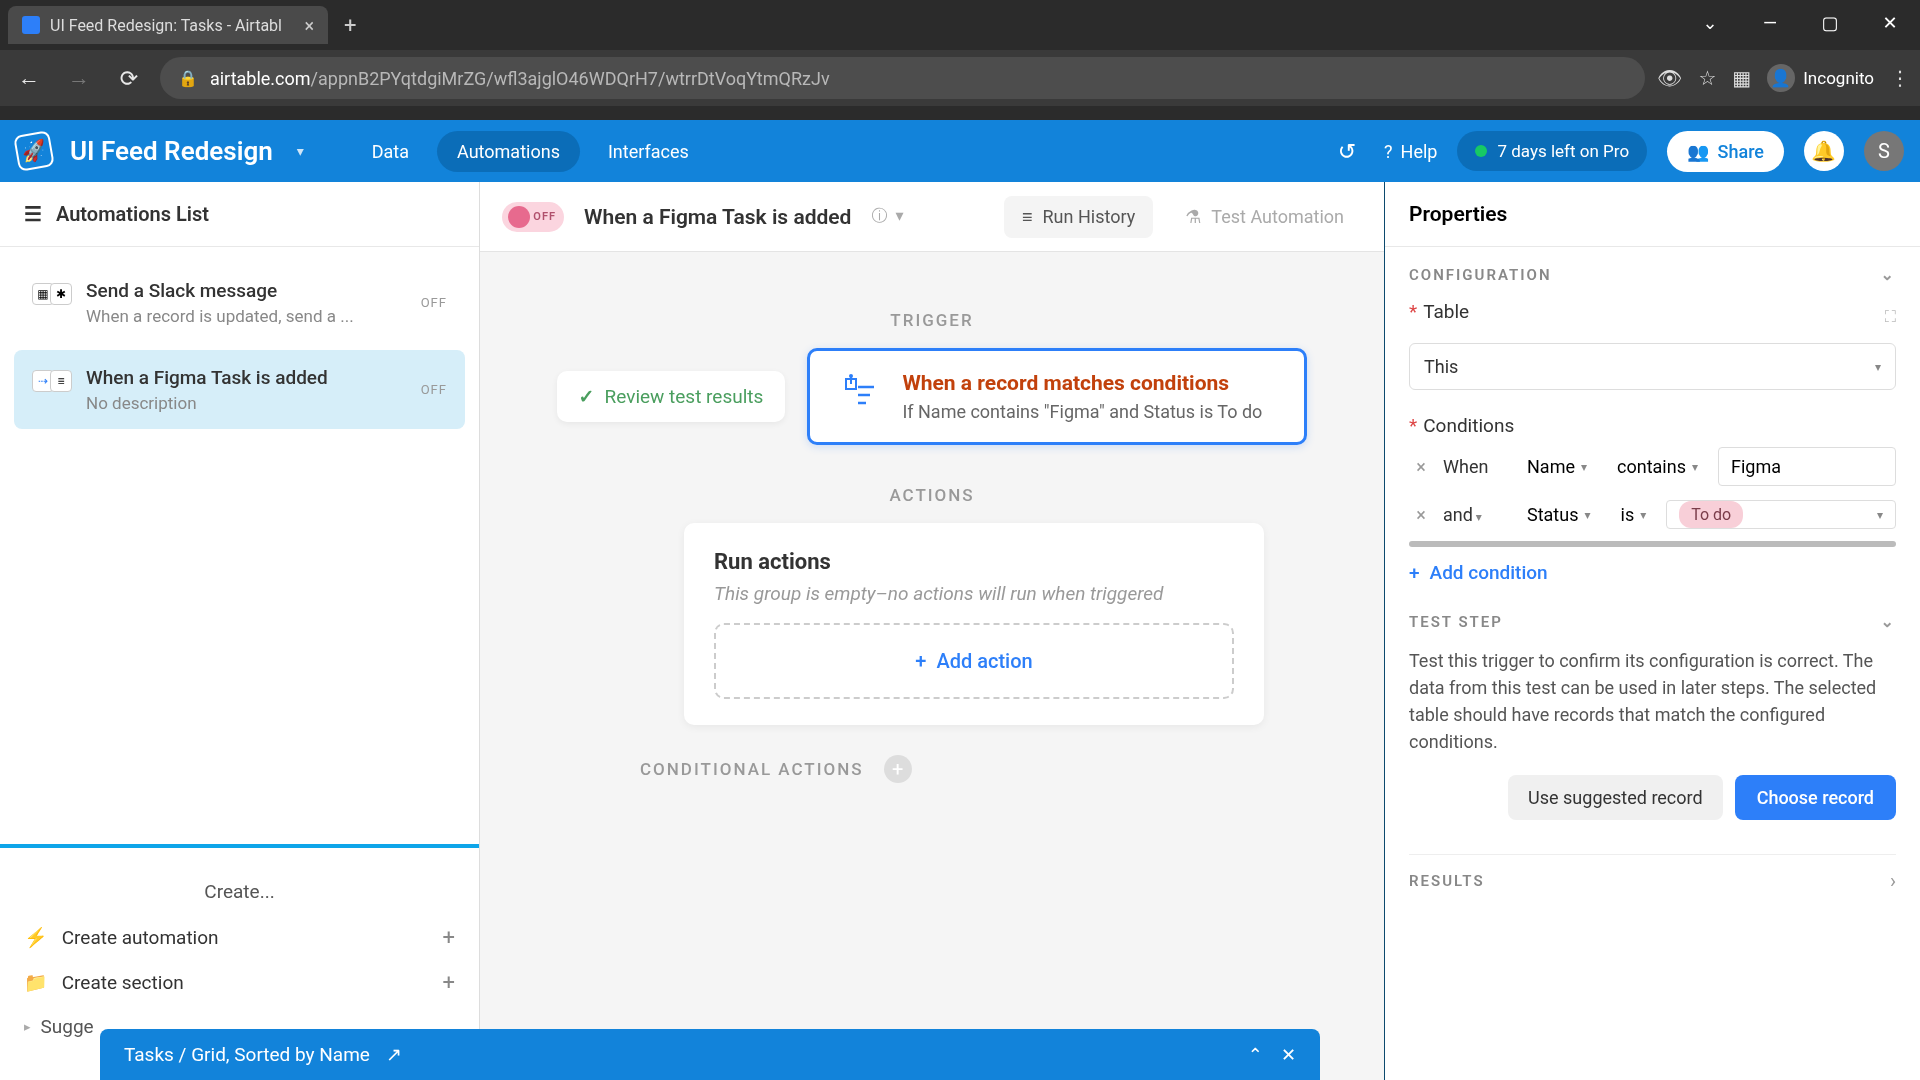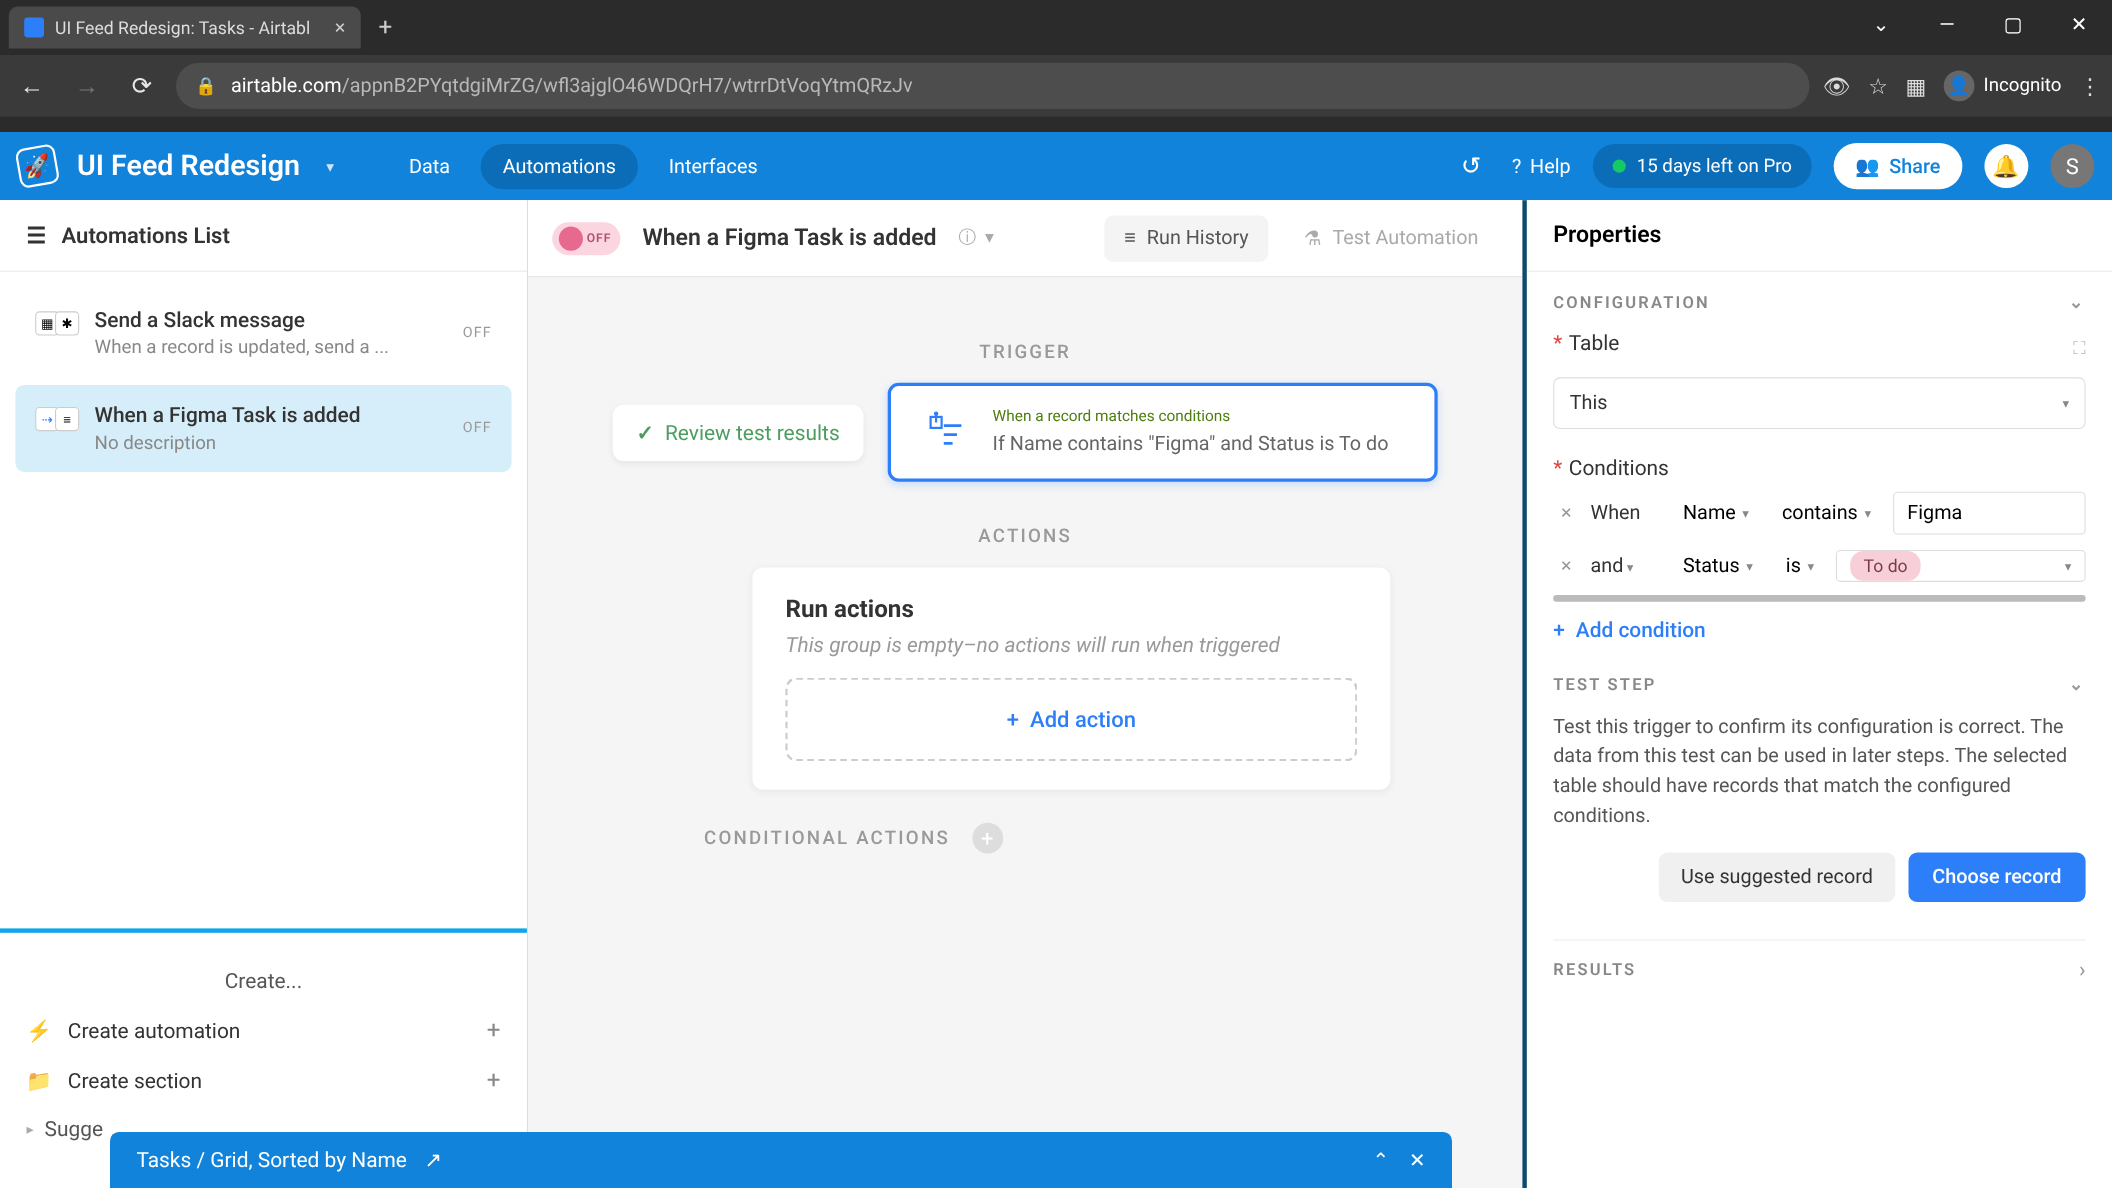--- a/index.html
+++ b/index.html
@@ -83,34 +83,34 @@
 .ch-btn.test { color: #aaa; }
 
 .canvas-body { flex: 1; padding: 40px 60px; overflow: auto; position: relative; }
 .section-label { text-align: center; color: #999; font-size: 17px; letter-spacing: 2px; margin: 18px 0; font-weight: 500; }
 
 .trigger-row { display: flex; align-items: center; justify-content: center; gap: 22px; margin-bottom: 10px; }
 .review-chip { background: #fff; padding: 14px 22px; border-radius: 10px; display: flex; align-items: center; gap: 10px; font-size: 19px; color: #4a9e5e; box-shadow: 0 2px 6px rgba(0,0,0,0.06); }
 .review-chip .check { color: #4a9e5e; font-weight: bold; }
 .trigger-card { background: #fff; border: 3px solid #2d7ff9; border-radius: 10px; padding: 20px 28px; display: flex; gap: 20px; align-items: flex-start; width: 500px; box-shadow: 0 2px 8px rgba(45,127,249,0.2); }
 .trigger-icon { width: 44px; height: 44px; color: #2d7ff9; font-size: 32px; display: flex; align-items: center; justify-content: center; }
-.trigger-text .tt-title { font-size: 14px; font-weight: 400; color: #4d7c0f; margin-bottom: 6px; }
+.trigger-text .tt-title { font-size: 21px; font-weight: 700; color: #c2410c; margin-bottom: 6px; }
 .trigger-text .tt-sub { font-size: 18px; color: #666; }
 
 .actions-card { background: #fff; border-radius: 10px; padding: 26px 30px; width: 580px; margin: 0 auto; box-shadow: 0 2px 8px rgba(0,0,0,0.06); margin-left: auto; margin-right: 60px; }
 .ac-title { font-size: 22px; font-weight: 700; color: #333; margin-bottom: 8px; }
 .ac-sub { font-size: 19px; color: #999; font-style: italic; margin-bottom: 18px; }
 .add-action-box { border: 2px dashed #ccc; border-radius: 10px; padding: 24px; text-align: center; color: #2d7ff9; font-size: 20px; font-weight: 500; cursor: pointer; display: flex; align-items: center; justify-content: center; gap: 10px; }
 
 .cond-actions-row { display: flex; align-items: center; gap: 20px; margin-top: 30px; margin-left: 100px; }
 .ca-label { color: #999; font-size: 17px; letter-spacing: 2px; font-weight: 500; }
 .ca-plus { width: 28px; height: 28px; background: #ddd; border-radius: 50%; color: #fff; display: flex; align-items: center; justify-content: center; font-size: 20px; cursor: pointer; }
 
 
-.right-panel { width: 536px; border-left: 4px solid #0c4a6e; background: #fff; display: flex; flex-direction: column; overflow: hidden; }
+.right-panel { width: 536px; border-left: 1px solid #0c4a6e; background: #fff; display: flex; flex-direction: column; overflow: hidden; }
 .rp-header { padding: 20px 24px; border-bottom: 1px solid #e8e8e8; font-size: 21px; font-weight: 600; display: flex; align-items: center; justify-content: space-between; }
 .rp-body { flex: 1; overflow: auto; padding: 18px 24px; }
 .rp-section-title { font-size: 15px; letter-spacing: 2px; color: #888; font-weight: 600; margin-bottom: 16px; display: flex; justify-content: space-between; align-items: center; }
 .rp-section-title .caret { font-size: 16px; color: #999; cursor: pointer; }
 .rp-field-label { font-size: 19px; color: #333; margin-bottom: 10px; display: flex; align-items: center; gap: 6px; }
 .rp-field-label .req { color: #d44; }
 .rp-select { border: 1px solid #ddd; border-radius: 6px; padding: 12px 14px; font-size: 18px; color: #333; display: flex; justify-content: space-between; align-items: center; margin-bottom: 24px; cursor: pointer; }
 .rp-select .caret { font-size: 12px; color: #888; }
 
 .cond-rows { display: flex; flex-direction: column; gap: 12px; margin-bottom: 8px; }
@@ -190,21 +190,21 @@
     <div class="mode-tab">Interfaces</div>
   </div>
   <div class="header-right">
     <div class="hdr-icon">↺</div>
     <div class="help-link">
       <span>?</span>
       <span>Help</span>
     </div>
     <div class="trial-pill">
       <div class="trial-dot"></div>
-      <span>15 days left on Pro</span>
+      <span>7 days left on Pro</span>
     </div>
     <div class="share-btn">
       <span>👥</span>
       <span>Share</span>
     </div>
     <div class="bell-btn">🔔</div>
     <div class="avatar">S</div>
   </div>
 </div>
 

